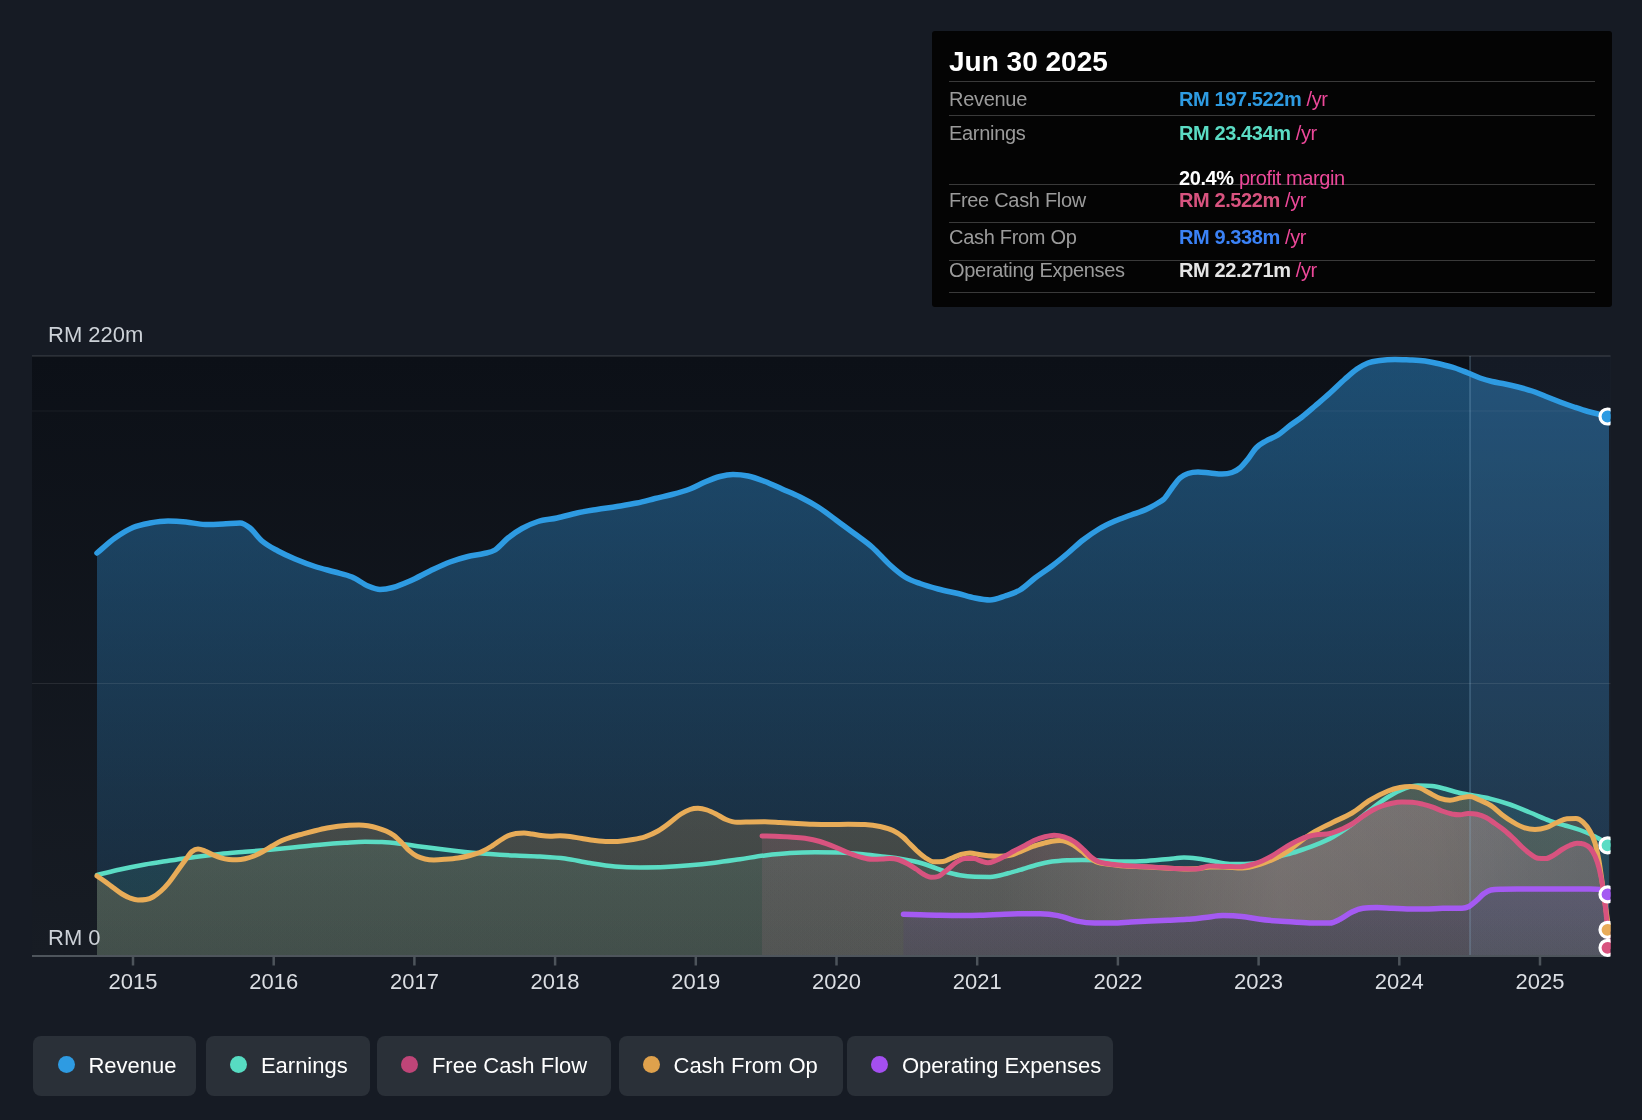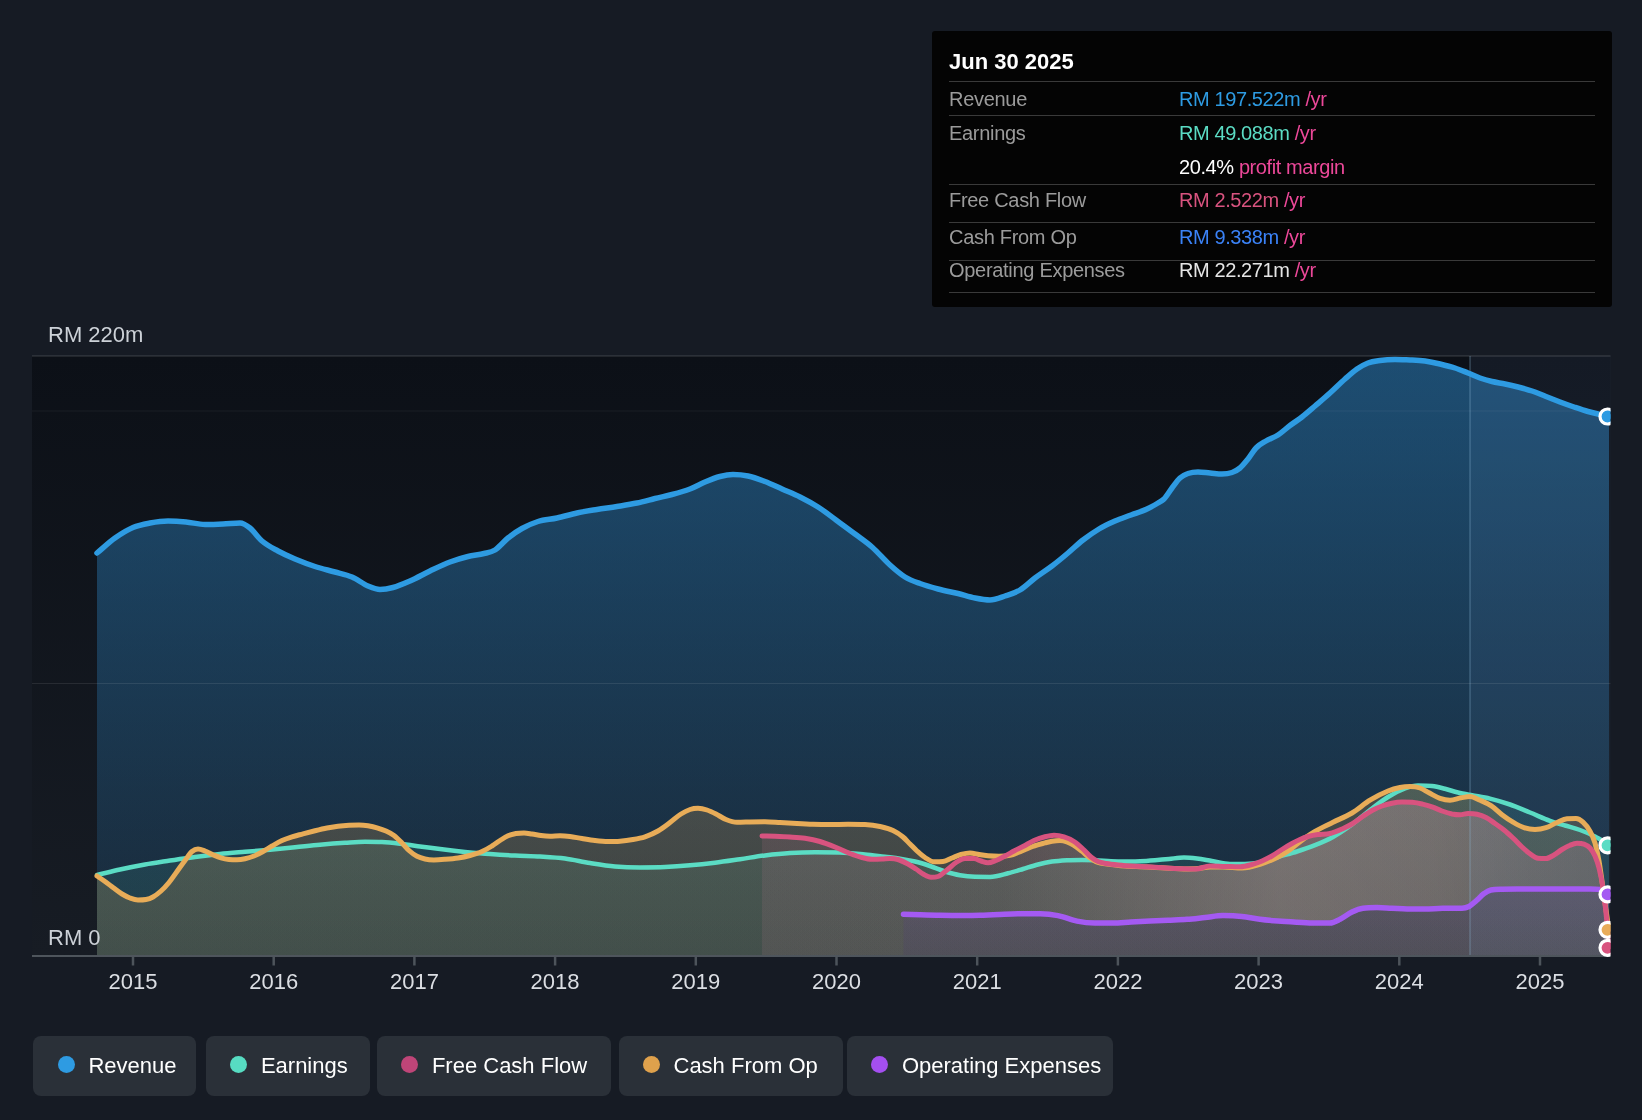--- a/index.html
+++ b/index.html
@@ -1,24 +1,24 @@
 <!DOCTYPE html>
 <html><head><meta charset="utf-8">
 <style>
 html,body{margin:0;padding:0;background:#161b24;width:1642px;height:1120px;overflow:hidden}
 *{box-sizing:border-box}
 .page{position:relative;width:1642px;height:1120px;font-family:"Liberation Sans",sans-serif}
 .chart{position:absolute;left:0;top:0}
 .tt{position:absolute;left:932px;top:31px;width:680px;height:276px;background:#040404;border-radius:3px}
-.tt-title{position:absolute;left:17px;top:17.8px;font-size:22px;line-height:26px;font-weight:bold;color:#fff}
+.tt-title{position:absolute;left:17px;top:17.8px;font-size:28px;line-height:26px;font-weight:bold;color:#fff}
 .sep{position:absolute;left:17px;right:17px;height:1px;background:#3a3a3a}
 .row{position:absolute;left:17px;right:0;height:26px;line-height:26px;font-size:20px;white-space:nowrap}
 .lab{color:#9b9b9b;letter-spacing:-0.3px}
 .cell2{position:absolute;left:230px;letter-spacing:-0.4px}
-.cell2 b{font-weight:normal}
+.cell2 b{font-weight:bold}
 .suf{color:#ec4899}
 .btn{position:absolute;top:1036px;height:60px;background:#2a3038;border-radius:8px}
 .dot{position:absolute;left:24.5px;top:20px;width:17px;height:17px;border-radius:50%}
 .btxt{position:absolute;left:55px;top:17px;font-size:22px;font-weight:500;color:#fff;white-space:nowrap}
 </style></head>
 <body>
 <div class="page">
 <div class="chart">
 <svg width="1642" height="1120" viewBox="0 0 1642 1120">
 <defs>
@@ -116,22 +116,22 @@
 </div>
 <div class="tt">
 <div class="tt-title">Jun 30 2025</div>
 <div class="sep" style="top:50px"></div>
 <div class="sep" style="top:83.5px"></div>
 <div class="sep" style="top:152.5px"></div>
 <div class="sep" style="top:190.5px"></div>
 <div class="sep" style="top:228.5px"></div>
 <div class="sep" style="top:260.5px"></div>
 <div class="row" style="top:55.1px"><span class="lab">Revenue</span><span class="cell2"><b style="color:#2E9BE2">RM 197.522m</b><span class="suf"> /yr</span></span></div>
-<div class="row" style="top:89.1px"><span class="lab">Earnings</span><span class="cell2"><b style="color:#5BDCC4">RM 49.088m</b><span class="suf"> /yr</span></span></div>
-<div class="row" style="top:123px">
+<div class="row" style="top:89.1px"><span class="lab">Earnings</span><span class="cell2"><b style="color:#5BDCC4">RM 23.434m</b><span class="suf"> /yr</span></span></div>
+<div class="row" style="top:134px">
         <span class="cell2"><b style="color:#fff">20.4%</b><span class="suf"> profit margin</span></span>
       </div>
 <div class="row" style="top:156.1px"><span class="lab">Free Cash Flow</span><span class="cell2"><b style="color:#D8537F">RM 2.522m</b><span class="suf"> /yr</span></span></div>
 <div class="row" style="top:193.1px"><span class="lab">Cash From Op</span><span class="cell2"><b style="color:#3b82f6">RM 9.338m</b><span class="suf"> /yr</span></span></div>
 <div class="row" style="top:226.1px"><span class="lab">Operating Expenses</span><span class="cell2"><b style="color:#e5e5e5">RM 22.271m</b><span class="suf"> /yr</span></span></div>
 </div>
 <div class="btn" style="left:33.4px;width:163.0px">
       <span class="dot" style="background:#2E9BE2"></span>
       <span class="btxt">Revenue</span>
     </div>

